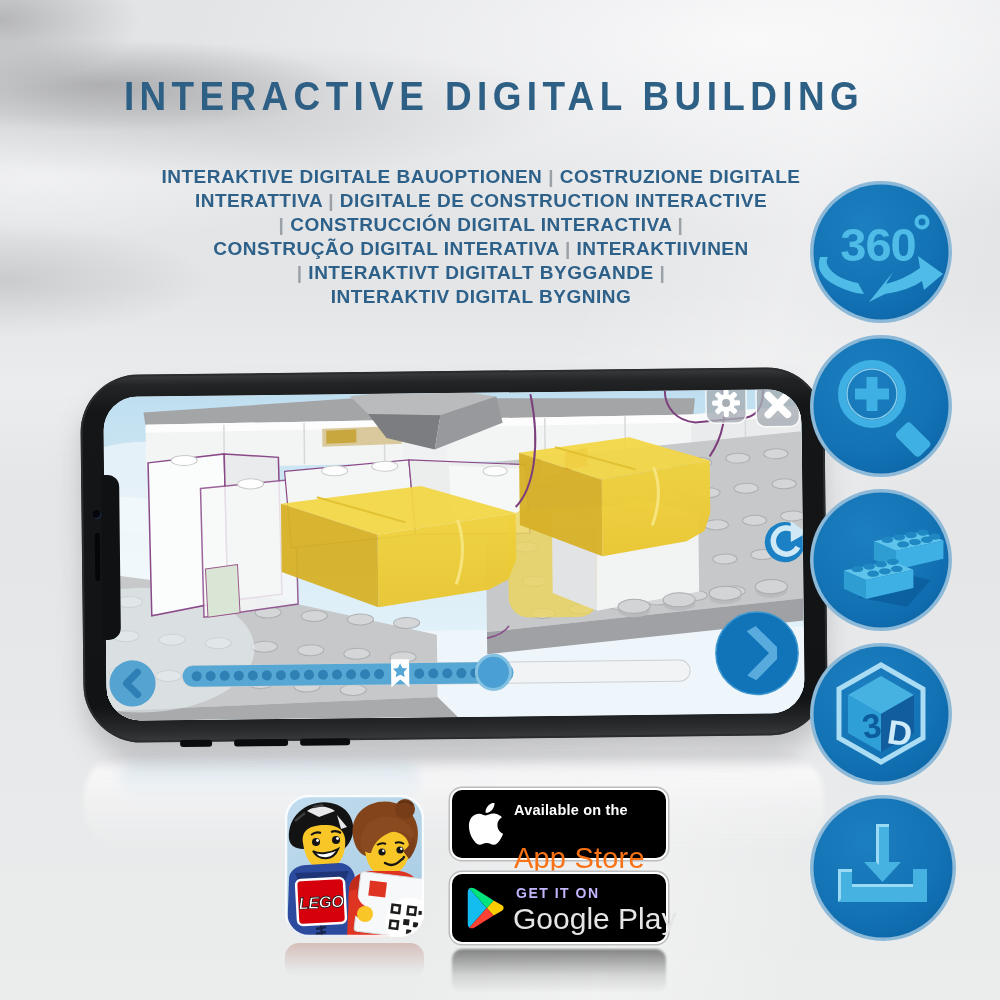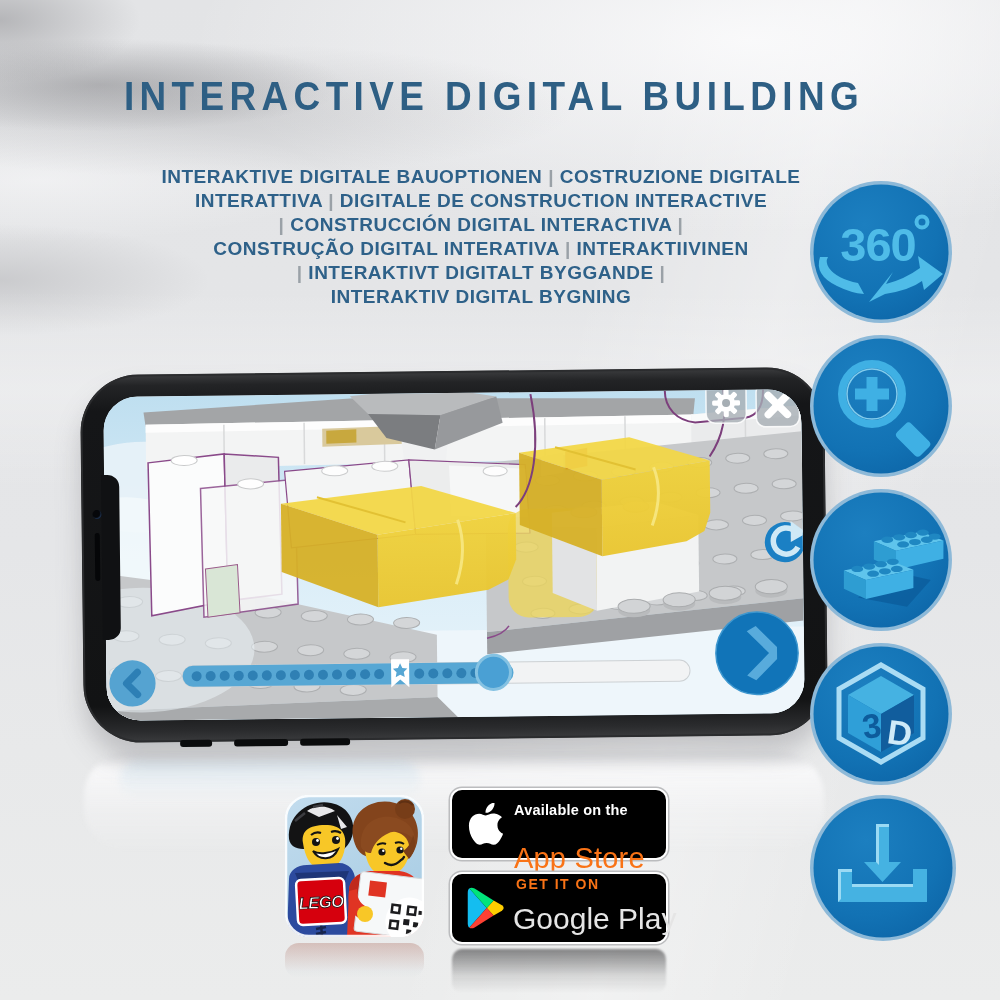--- a/index.html
+++ b/index.html
@@ -520,18 +520,18 @@
 
 <div class="abs" id="gplay" style="left:452px;top:874px;width:214px;height:68px;border-radius:10px;
   background:#000;box-shadow:0 0 0 2px #fff, 0 0 0 3.5px #bbbcbe;">
 
   <svg class="abs" style="left:15px;top:13px;" width="38" height="42" viewBox="0 0 100 110">
     <path fill="#14bdf0" d="M6 3 C 3 6, 2 10, 2 15 L 2 95 C 2 100, 3 104, 6 107 L 52 55 Z"></path>
     <path fill="#ffce00" d="M 52 55 L 70 35 L 92 48 C 98 52, 98 58, 92 62 L 70 75 Z"></path>
     <path fill="#00e47b" d="M 6 3 C 10 1, 15 1, 20 4 L 70 35 L 52 55 Z"></path>
     <path fill="#fd4133" d="M 6 107 C 10 109, 15 109, 20 106 L 70 75 L 52 55 Z"></path>
   </svg>
-  <div class="abs" style="left:64px;top:2px;color:#f97316;font-size:14px;font-weight:bold;letter-spacing:1.5px;">GET IT ON</div>
+  <div class="abs" style="left:64px;top:11px;color:#c4b5fd;font-size:14px;font-weight:bold;letter-spacing:1.5px;">GET IT ON</div>
   <div class="abs" style="left:61px;top:28px;color:#e5e5e5;font-size:30px;letter-spacing:0px;white-space:nowrap;">Google Play</div>
 </div>
 
 <div class="abs" style="left:452px;top:949px;width:214px;height:44px;border-radius:10px;background:linear-gradient(180deg,rgba(25,25,27,0.5),rgba(25,25,27,0.12) 60%,transparent);filter:blur(1px);"></div>
 <div class="abs" style="left:285px;top:943px;width:139px;height:35px;border-radius:14px;background:linear-gradient(180deg,rgba(150,60,40,0.25),rgba(180,190,200,0.08) 80%,transparent);"></div>
 
 </body></html>

